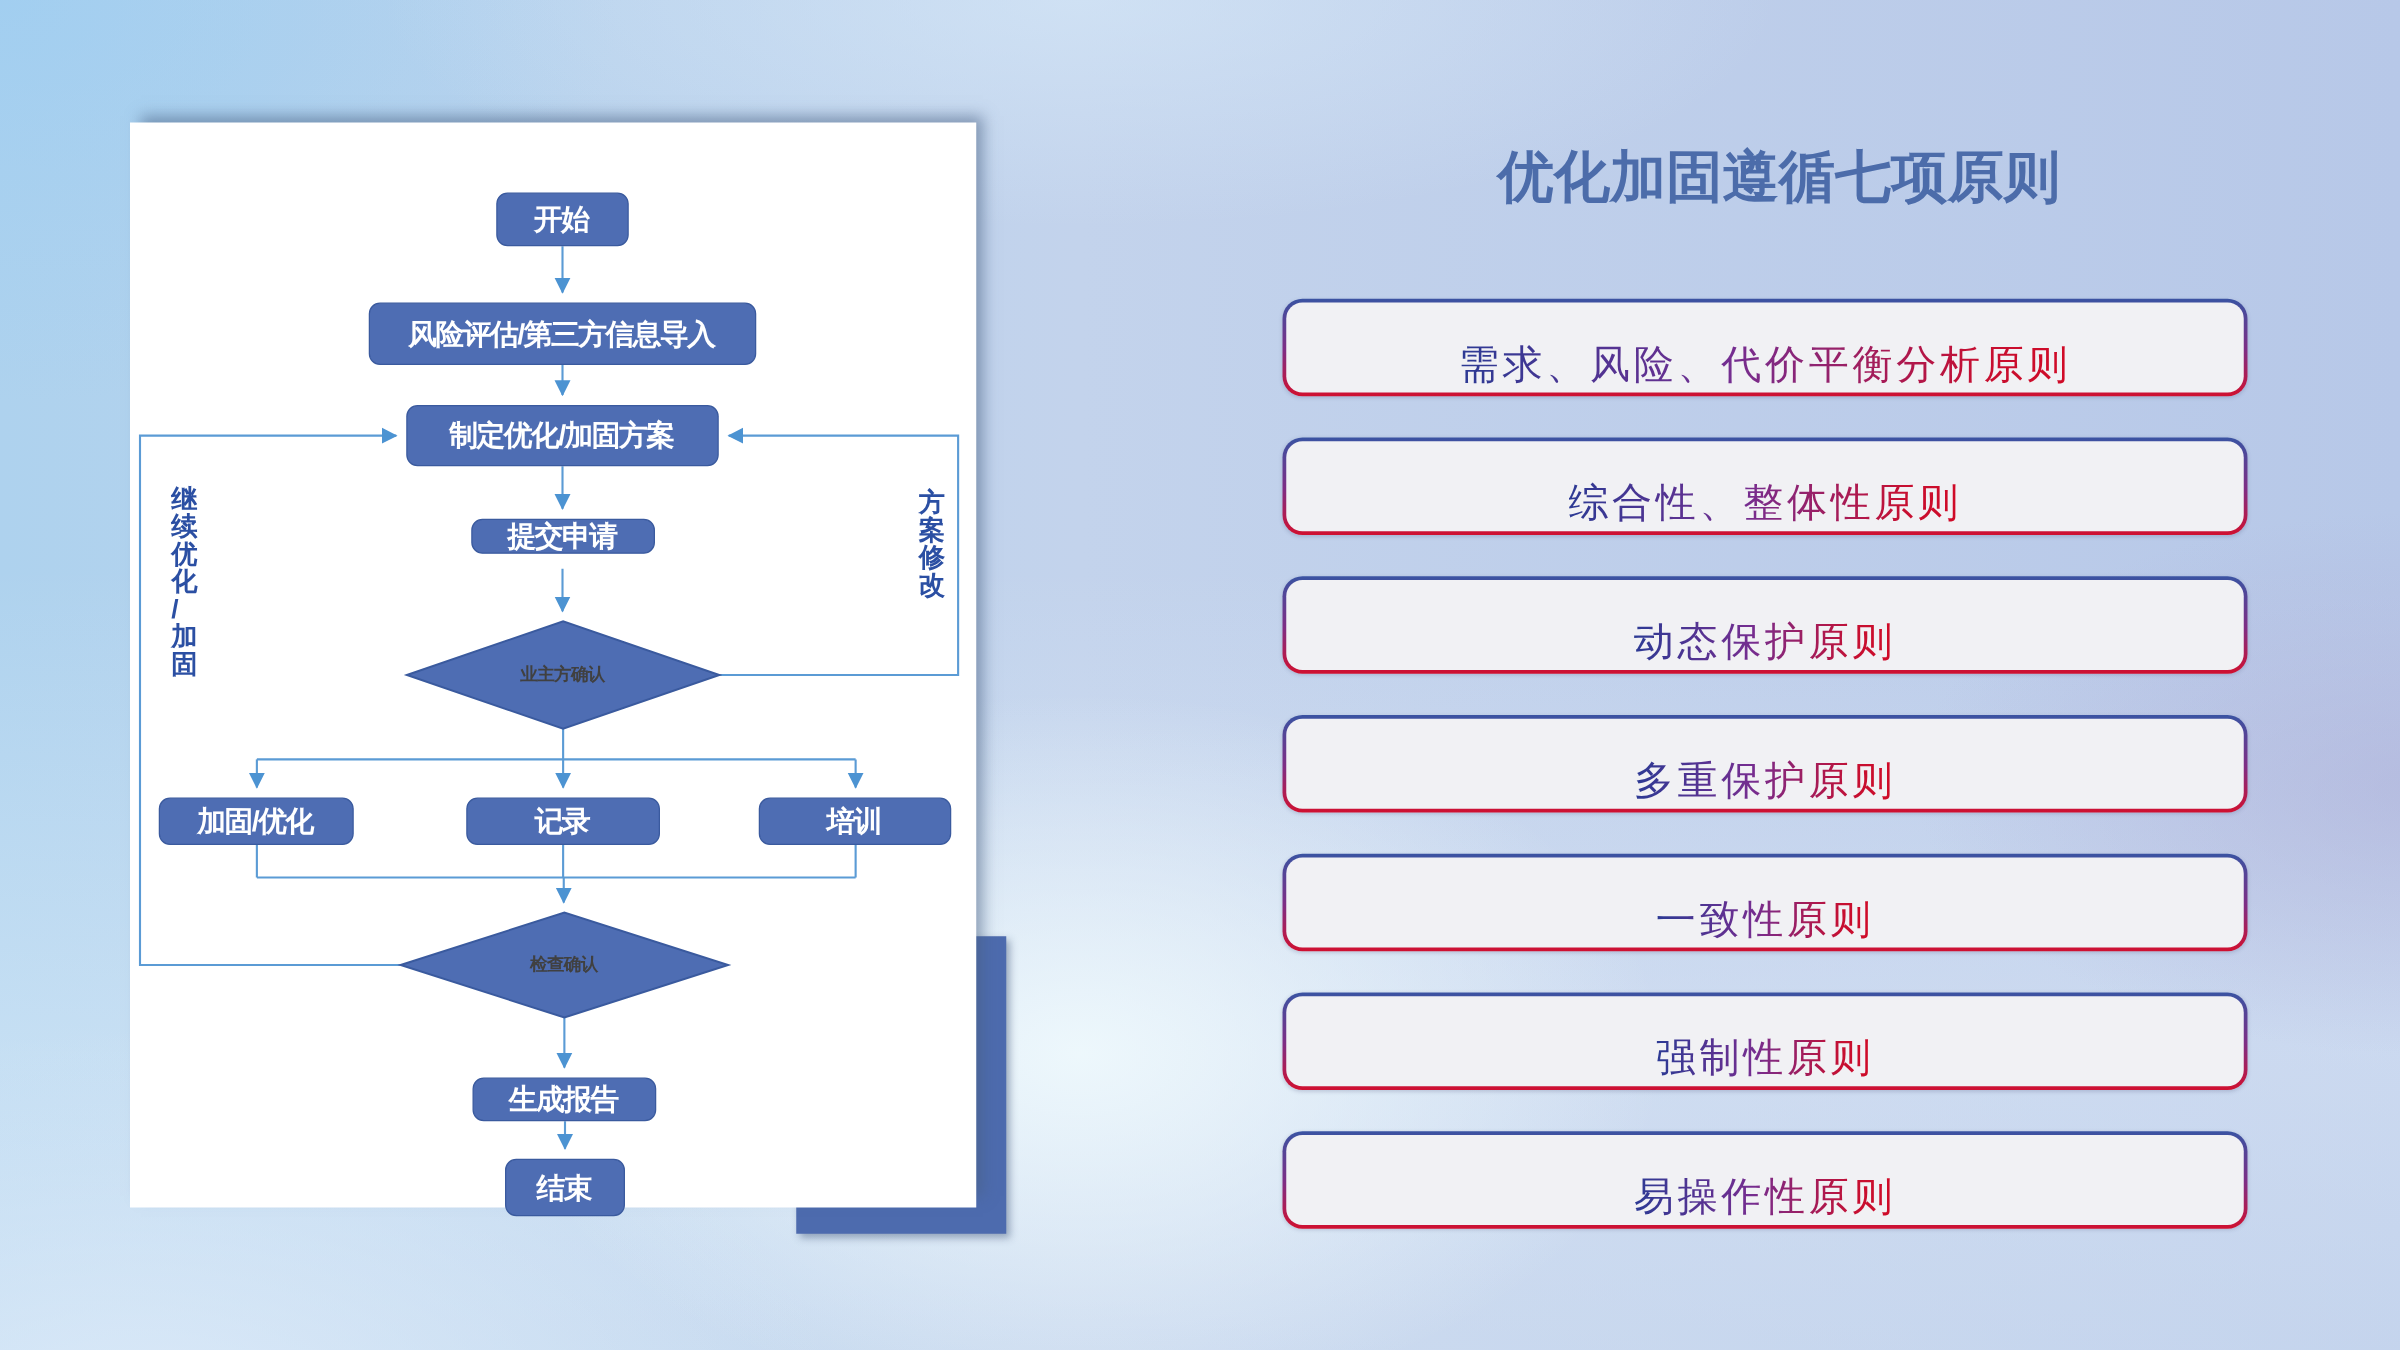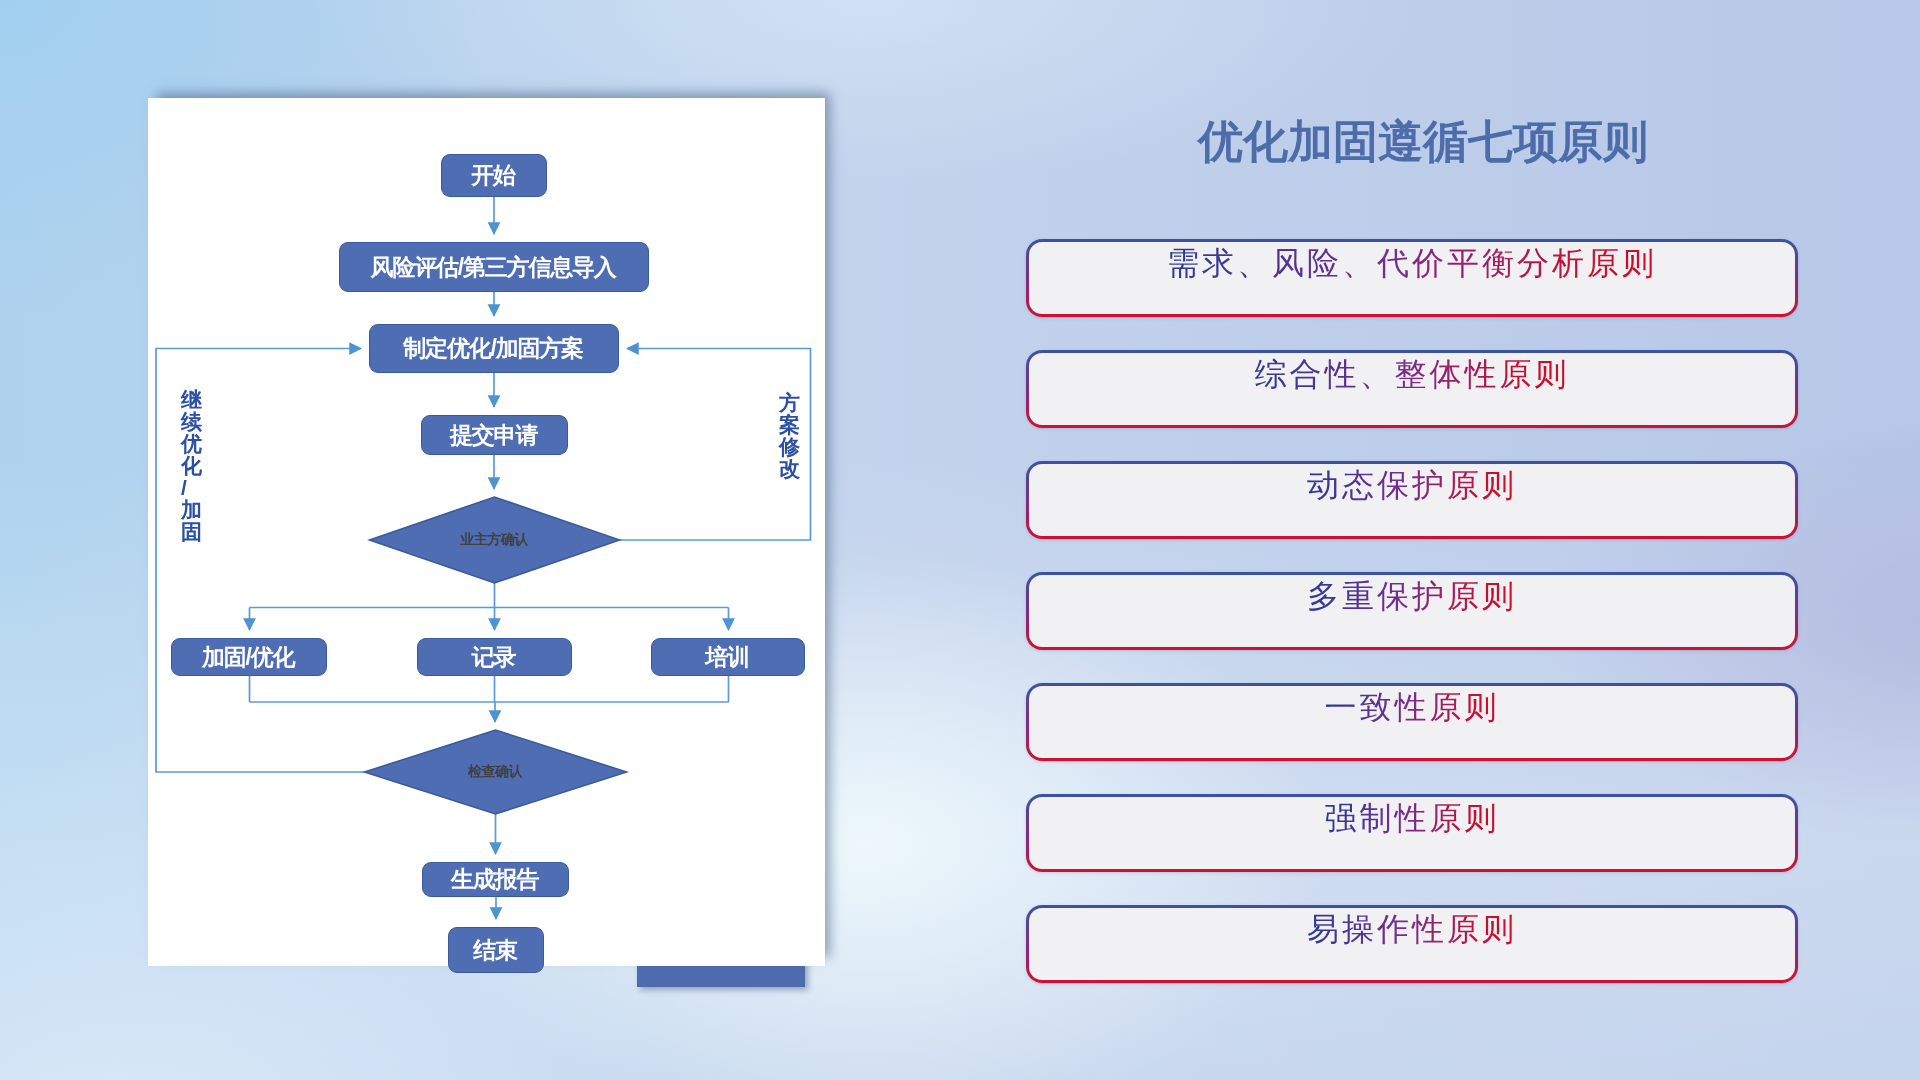--- a/index.html
+++ b/index.html
@@ -16,34 +16,34 @@
       linear-gradient(180deg, rgba(255,255,255,0) 42%, rgba(235,244,252,0.38) 78%, rgba(215,229,244,0.42) 100%),
       linear-gradient(90deg, #aed2ee 0%, #c3d3ec 45%, #b7c8e8 100%);
   }
 
   
   .decor-rect { position:absolute; left:637px; top:749px; width:168px; height:238px;
     background:#4d6bae; box-shadow:3px 3px 6px rgba(60,82,118,0.45); }
 
   
   .flow-card { position:absolute; left:104px; top:98px; width:677px; height:868px;
-    background:#ffffff; box-shadow:7px -7px 11px -2px rgba(73,97,131,0.55);margin-left:44px; }
+    background:#ffffff; box-shadow:7px -7px 11px -2px rgba(73,97,131,0.55); }
 
   .flow-card svg.connectors { position:absolute; left:0; top:0; width:677px; height:868px; }
 
   .node { position:absolute; display:flex; align-items:center; justify-content:center;
     background:#4e6db3; border:1.6px solid #3a5a9e; border-radius:9px;
     color:#ffffff; font-weight:bold; font-size:23px; letter-spacing:-1.2px;
     white-space:nowrap; }
   .node span { transform:translateX(-0.9px); }
 
   .n-start    { left:293px; top:56px;  width:106px; height:43px; }
   .n-risk     { left:191px; top:144px; width:310px; height:50px; }
   .n-plan     { left:221px; top:226px; width:250px; height:49px; }
-  .n-submit   { left:273px; top:317px; width:147px; height:40px; }
+  .n-submit   { left:273px; top:317px; width:147px; height:28px; }
   .n-reinforce{ left:23px;  top:540px; width:156px; height:38px; }
   .n-record   { left:269px; top:540px; width:155px; height:38px; }
   .n-training { left:503px; top:540px; width:154px; height:38px; }
   .n-report   { left:274px; top:764px; width:147px; height:35px; }
   .n-end      { left:300px; top:829px; width:96px;  height:46px; }
 
   .diamond-label { position:absolute; color:#404040; font-weight:bold; font-size:14px;
     letter-spacing:-0.5px; white-space:nowrap; transform:translate(-50%,-50%);text-align:center; }
   .dl-1 { left:346px; top:442px; }
   .dl-2 { left:347px; top:674px; }
@@ -59,21 +59,21 @@
   .page-title { position:absolute; left:1037px; top:104px; width:772px; height:76px;
     display:flex; align-items:center; justify-content:center;
     color:#4c6caa; font-weight:900; font-size:45px; letter-spacing:0; white-space:nowrap;text-align:right; }
 
   .principles { position:absolute; left:1026px; top:239px; width:772px;
     display:flex; flex-direction:column; gap:33px; }
   .principle { height:78px; border-radius:16px; padding:3px;
     background:linear-gradient(180deg, #3a53a2 0%, #7e2d85 52%, #d01030 100%);
     box-shadow:0 1px 3px rgba(90,100,140,0.25); }
   .principle .inner { width:100%; height:100%; border-radius:13px; background:#f1f1f4;
-    display:flex; align-items:flex-start; justify-content:center; }
+    display:flex; align-items:flex-end; justify-content:center; }
   .principle .txt { font-size:32px; letter-spacing:3px; font-weight:500; white-space:nowrap;
     background:linear-gradient(90deg, #2c3a94 0%, #752d90 45%, #c60f31 85%, #d10a26 100%);
     -webkit-background-clip:text; background-clip:text; color:transparent; }
 </style>
 </head>
 <body>
 
 <div class="slide">
   <div class="decor-rect"></div>
 

